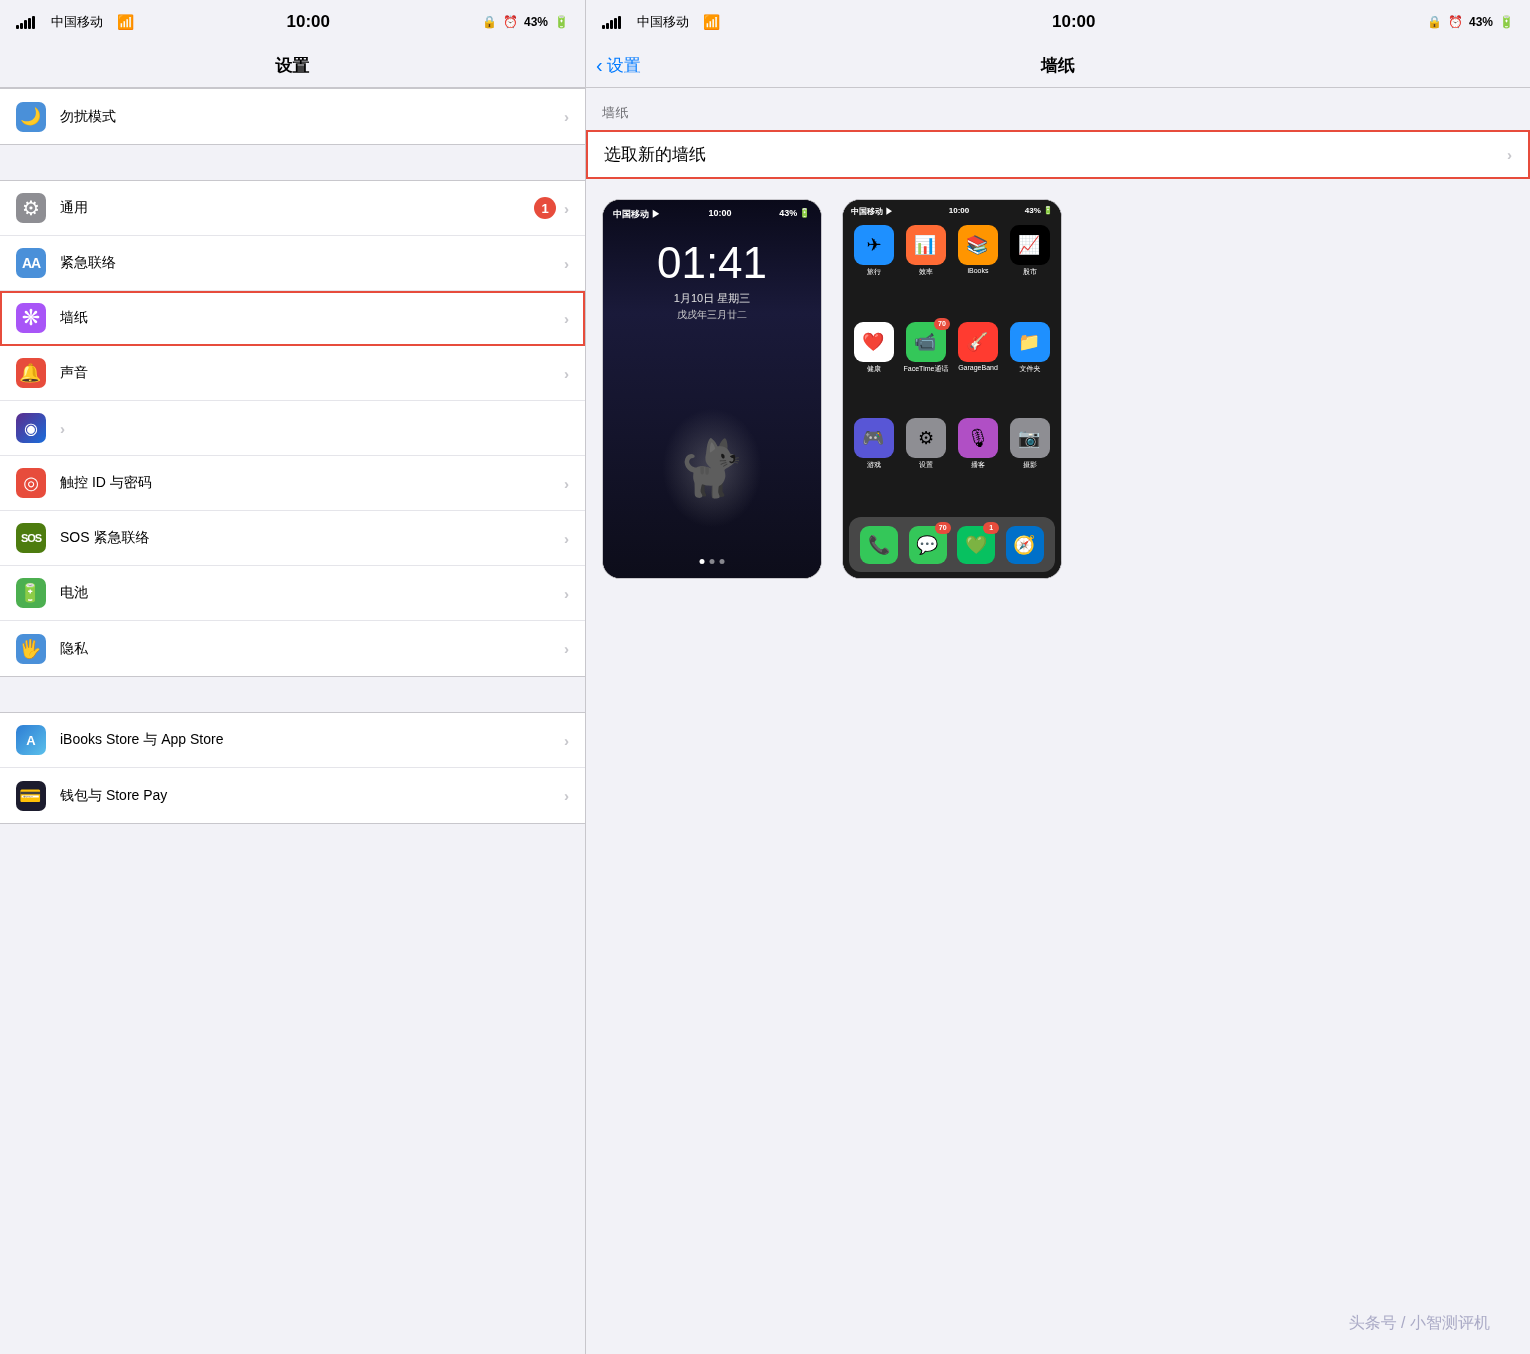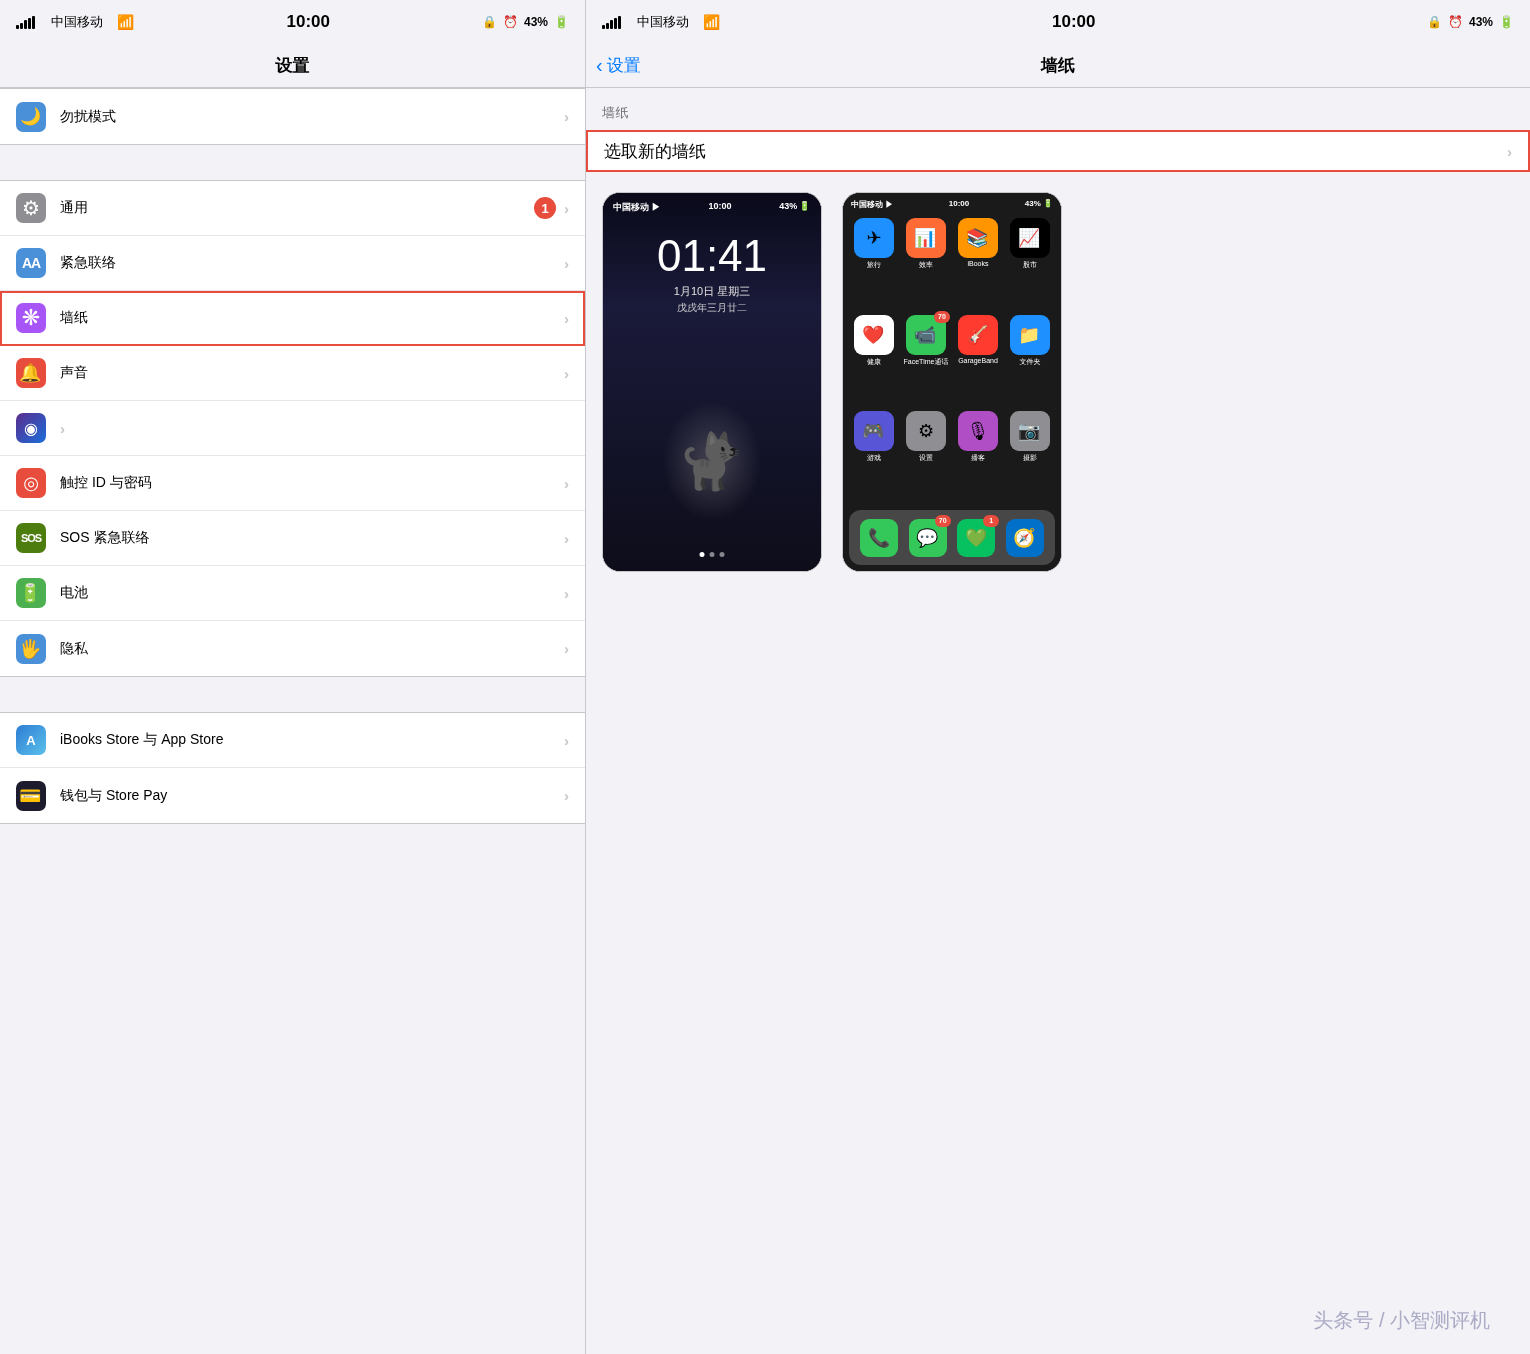--- a/index.html
+++ b/index.html
@@ -207,21 +207,21 @@
       text-transform: uppercase;
       letter-spacing: 0.5px;
     }
 
     .select-wallpaper-row {
       display: flex;
       align-items: center;
       background: #fff;
       border: 2px solid #e74c3c;
       border-radius: 0;
-      height: 42px;
+      height: 49px;
       padding: 0 16px;
       margin: 0;
       cursor: pointer;
     }
     .select-wallpaper-label {
       flex: 1;
       font-size: 17px;
       color: #000;
     }
 
@@ -372,21 +372,21 @@
       font-size: 14px;
       color: #6d6d72;
       line-height: 1.5;
     }
 
     
     .watermark {
       position: fixed;
       bottom: 20px;
       right: 40px;
-      font-size: 20px;
+      font-size: 16px;
       color: rgba(100, 100, 150, 0.5);
       font-weight: 300;
       z-index: 10;
     }
 
     
     .signal-bars {
       display: flex;
       align-items: flex-end;
       gap: 1px;

